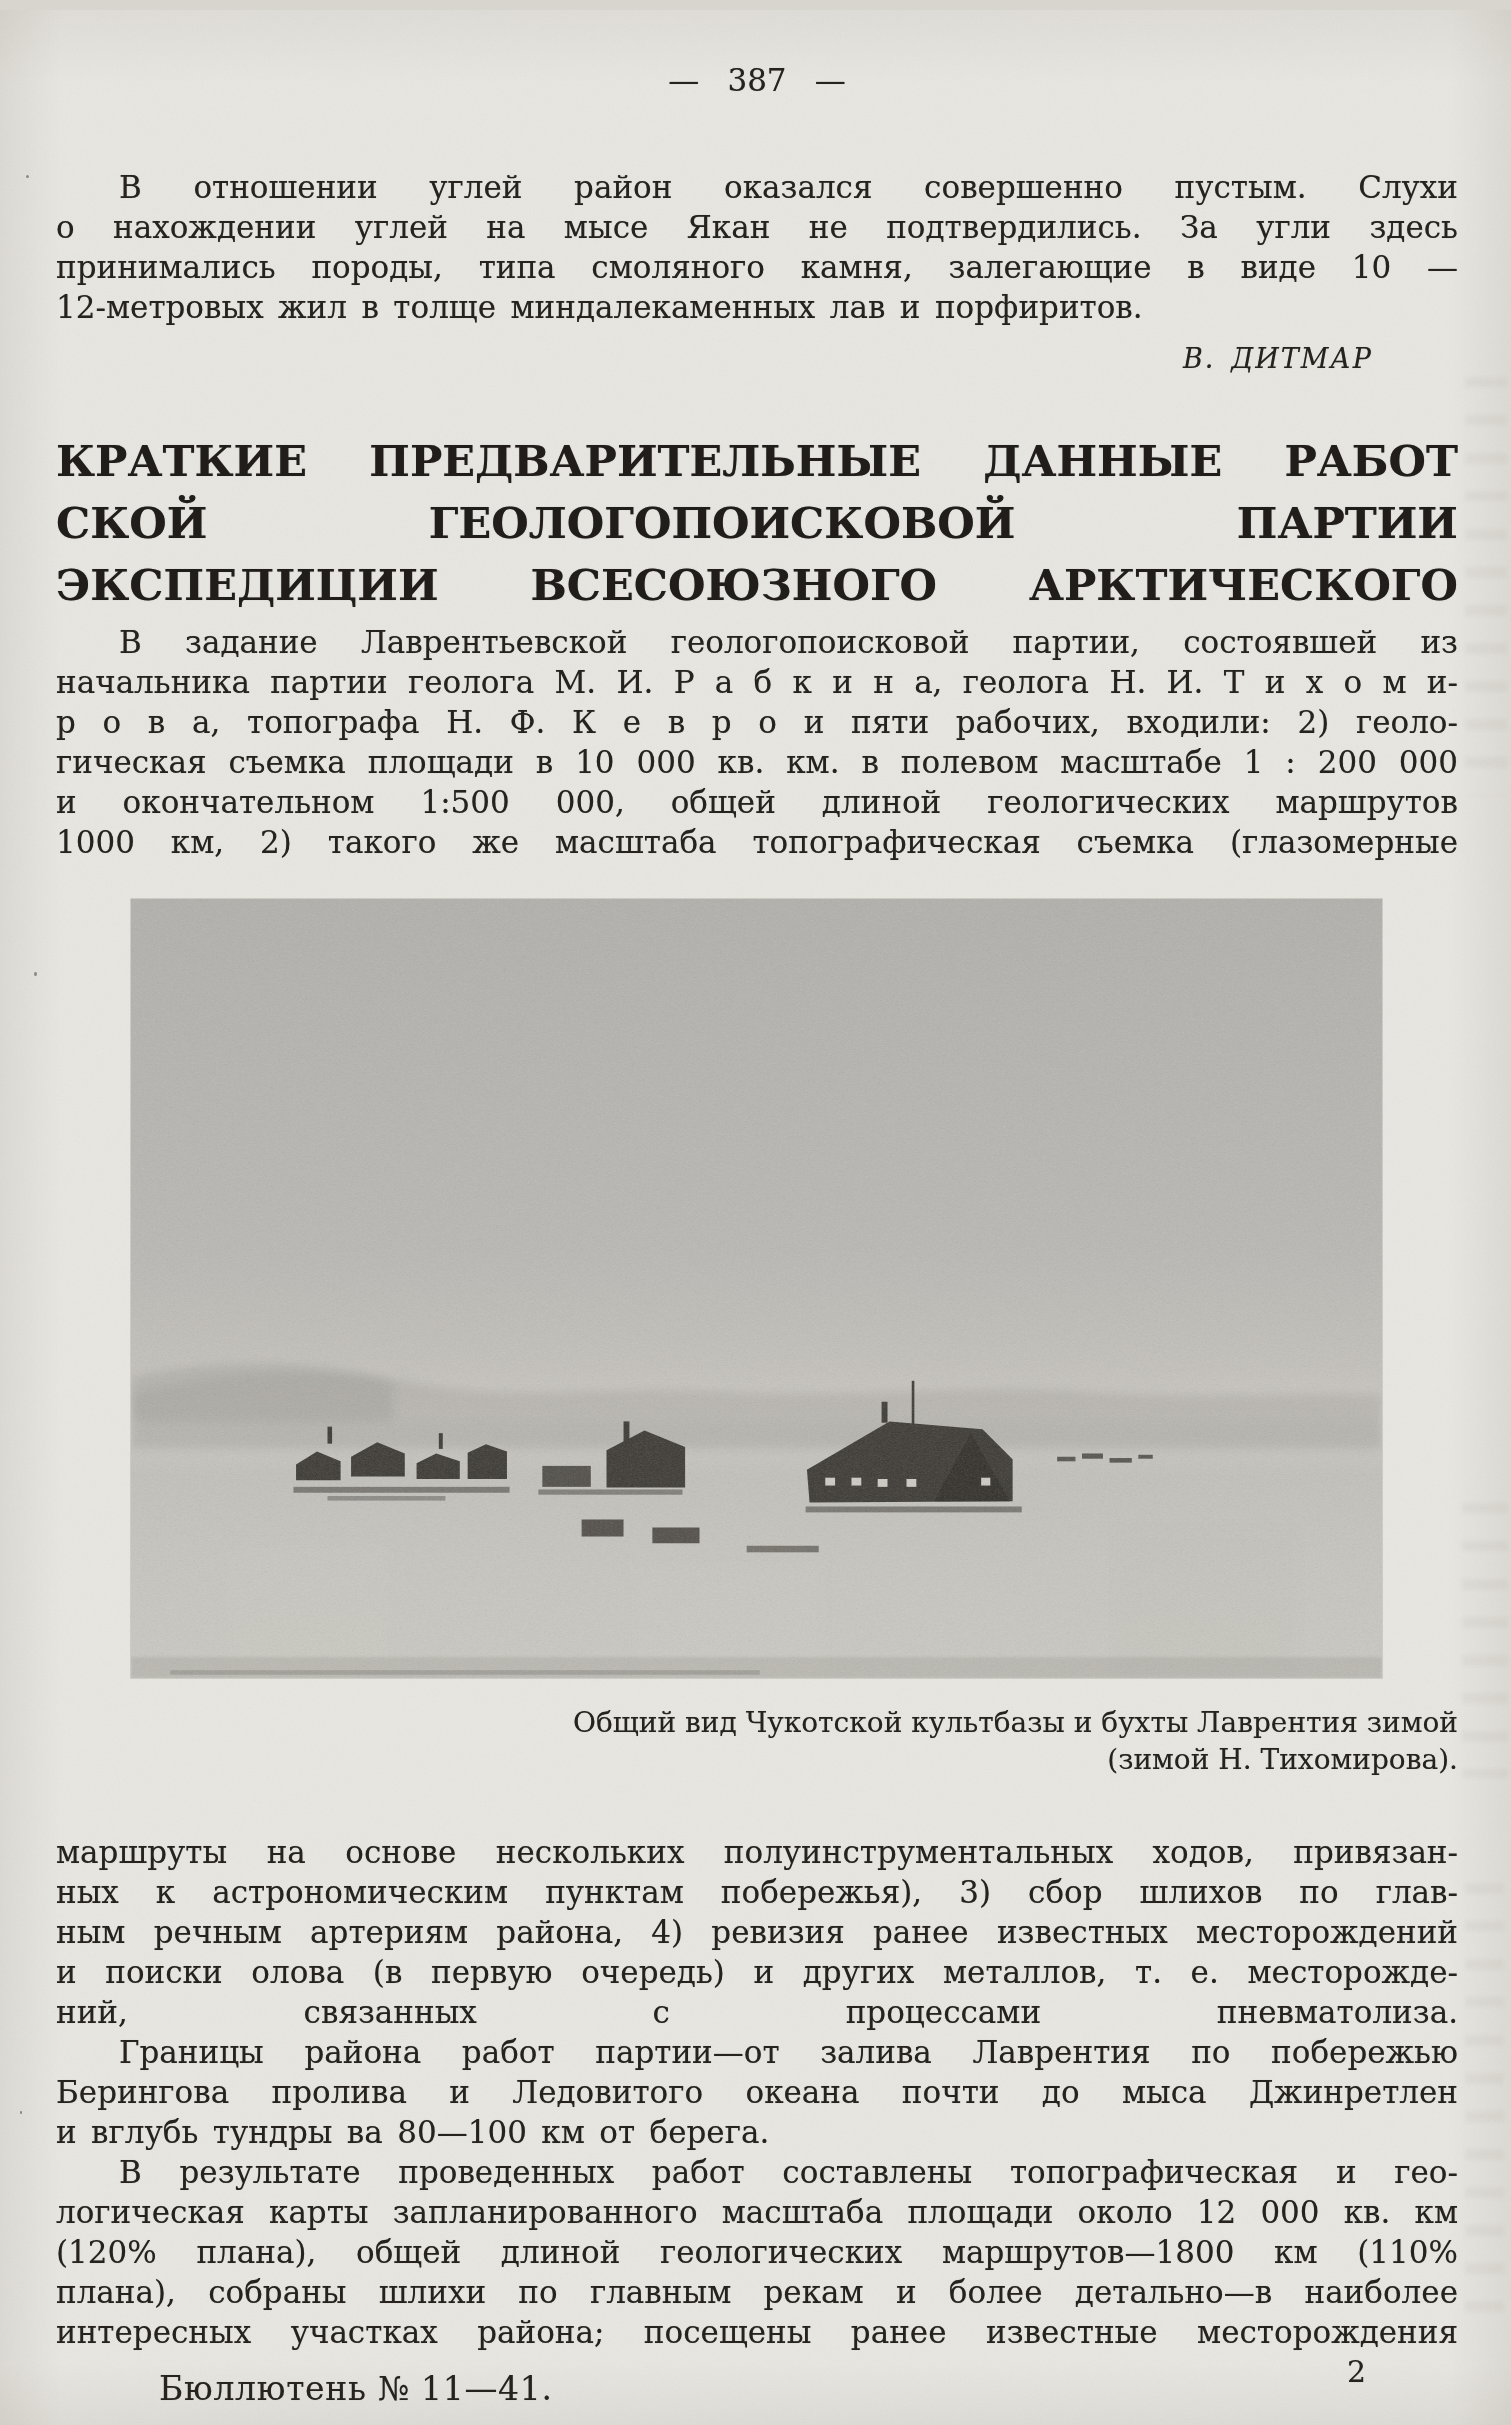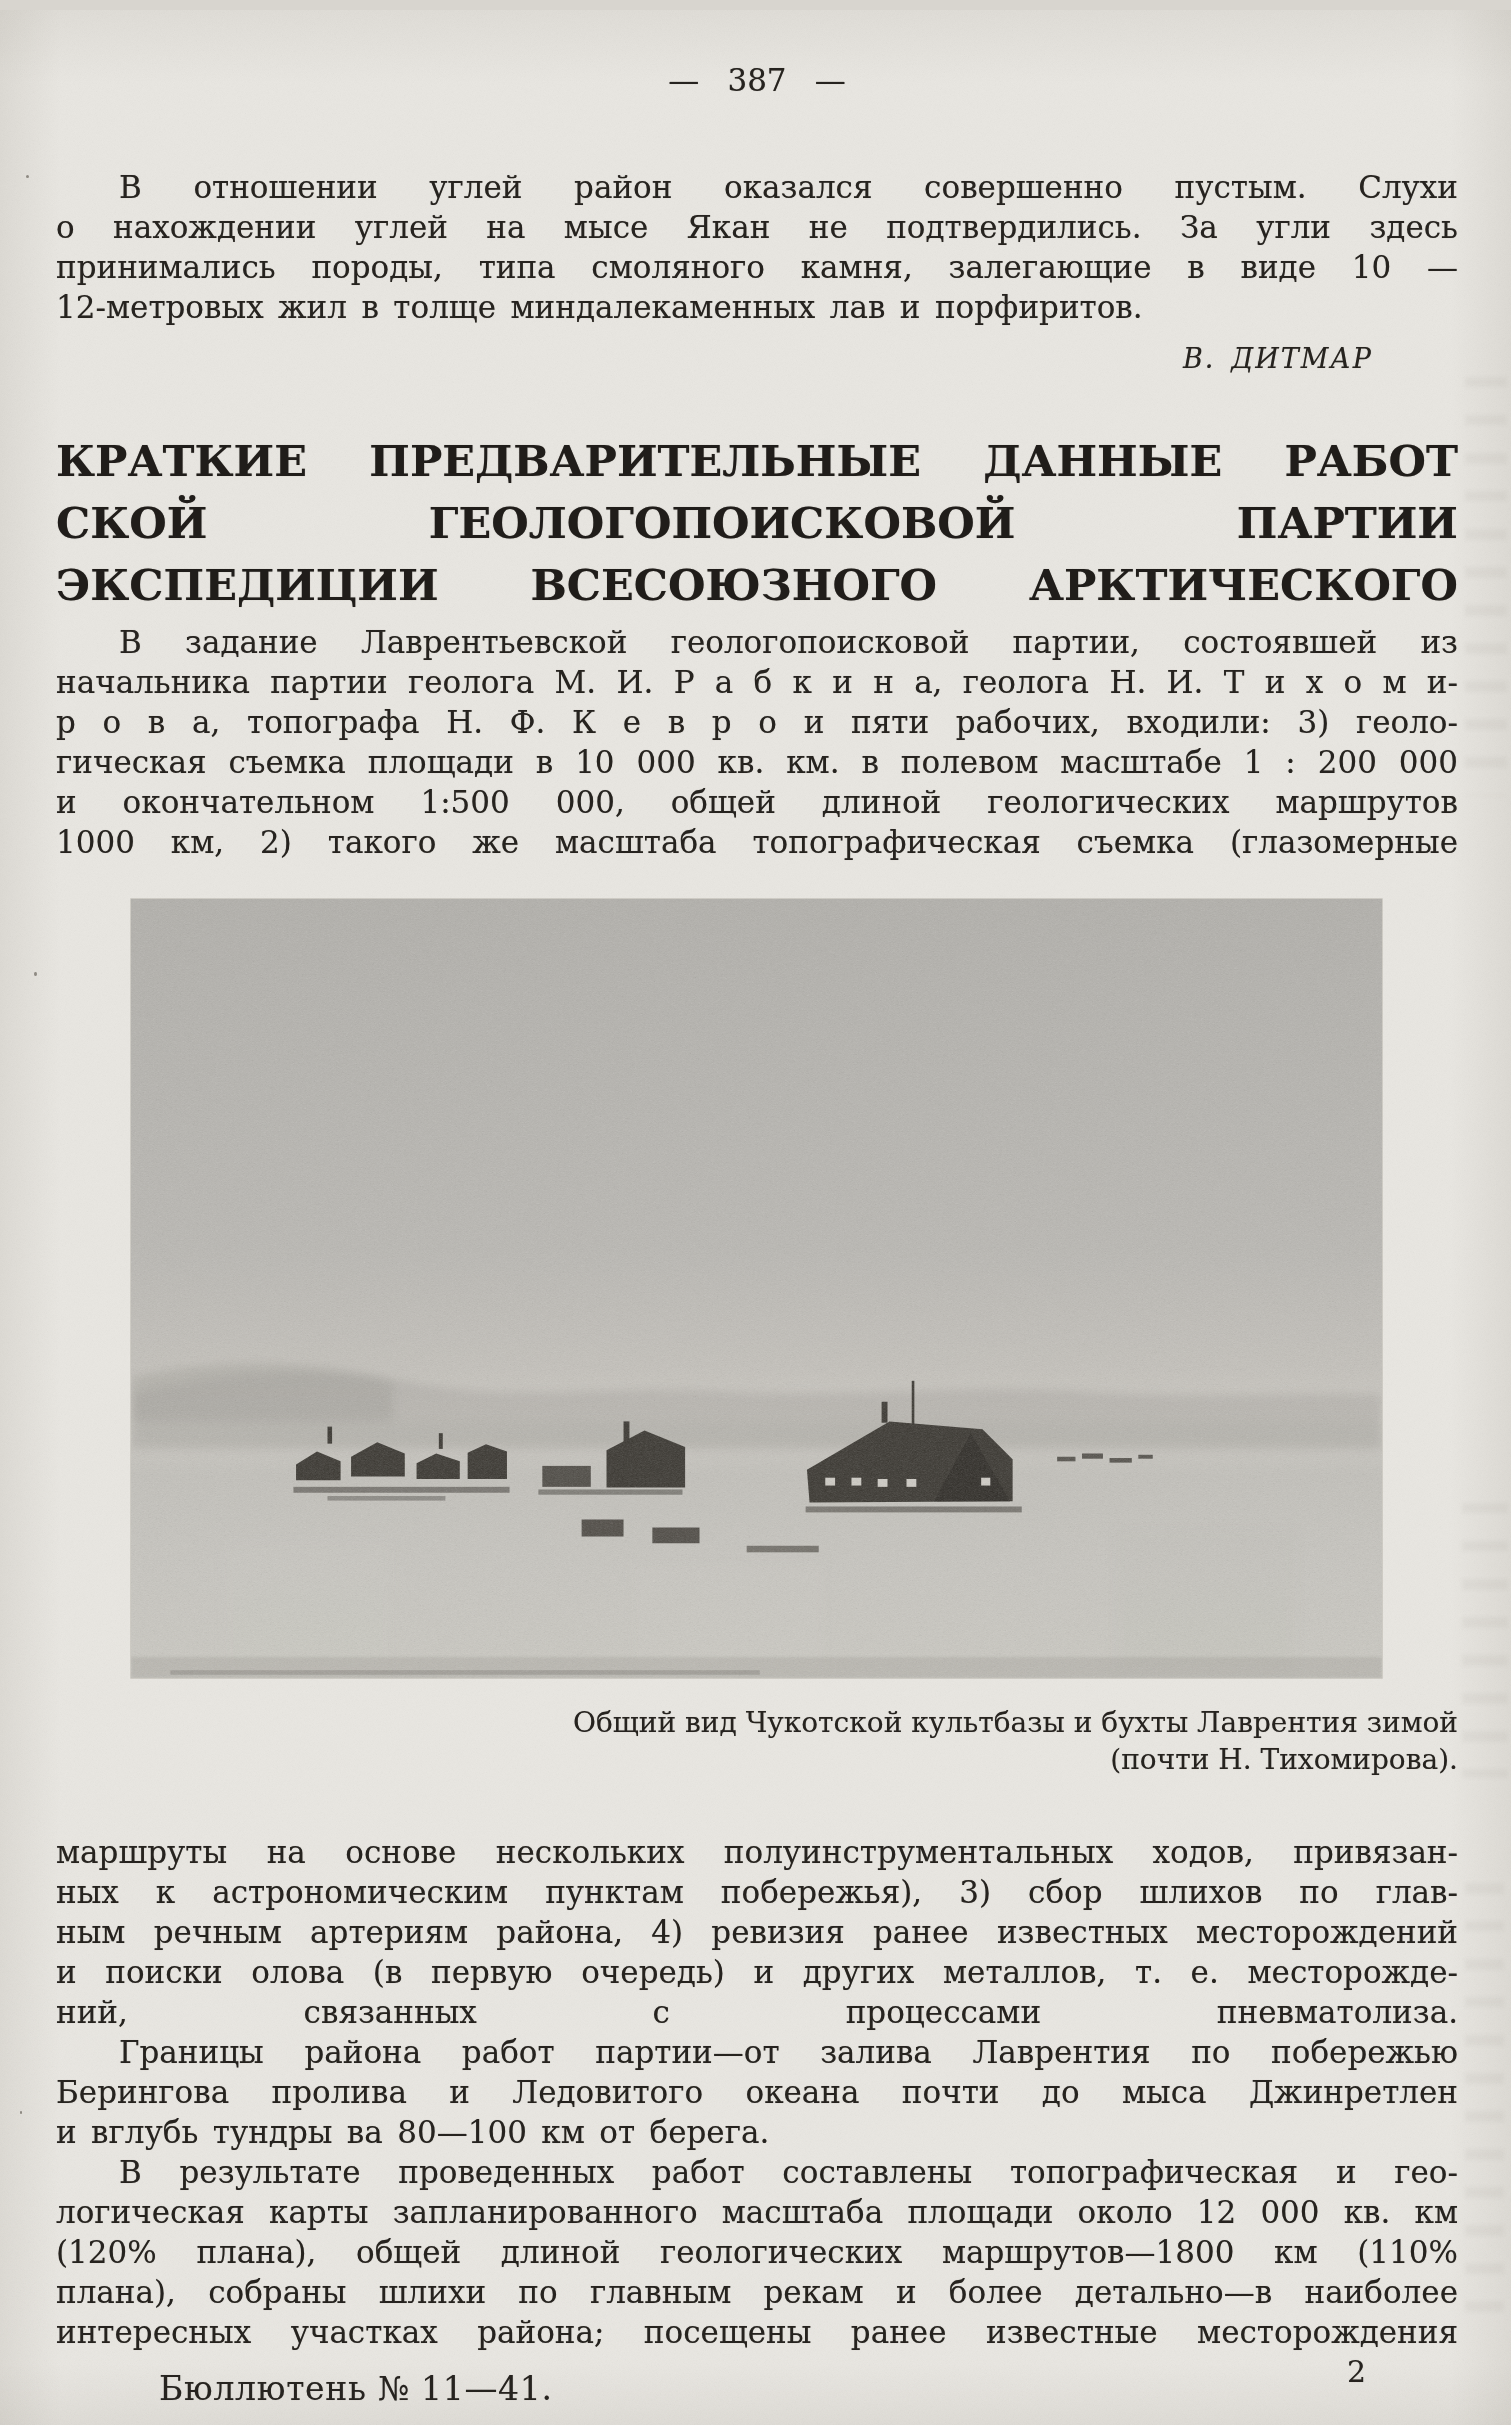--- a/index.html
+++ b/index.html
@@ -112,21 +112,21 @@
 
     <div class="heading">
         <div class="hline">КРАТКИЕ ПРЕДВАРИТЕЛЬНЫЕ ДАННЫЕ РАБОТ ЛАВРЕНТЬЕВ-</div>
         <div class="hline">СКОЙ ГЕОЛОГОПОИСКОВОЙ ПАРТИИ ВОСТОЧНОЧУКОТСКОЙ</div>
         <div class="hline last">ЭКСПЕДИЦИИ ВСЕСОЮЗНОГО АРКТИЧЕСКОГО ИНСТИТУТА</div>
       </div>
 
     <div class="para indent justify-all p-task">
         <div class="line">В задание Лаврентьевской геологопоисковой партии, состоявшей из</div>
         <div class="line">начальника партии геолога М. И. Р а б к и н а, геолога Н. И. Т и х о м и-</div>
-        <div class="line">р о в а, топографа Н. Ф. К е в р о и пяти рабочих, входили: 3) геоло-</div>
+        <div class="line">р о в а, топографа Н. Ф. К е в р о и пяти рабочих, входили: 2) геоло-</div>
         <div class="line">гическая съемка площади в 10 000 кв. км. в полевом масштабе 1 : 200 000</div>
         <div class="line">и окончательном 1:500 000, общей длиной геологических маршрутов</div>
         <div class="line last">1000 км, 2) такого же масштаба топографическая съемка (глазомерные</div>
       </div>
 
     <div class="photo">
       <svg viewBox="0 0 1910 1190" preserveAspectRatio="none">
 
         <rect x="0" y="0" width="1910" height="1190" fill="url(#skyGrad)"></rect>
 
@@ -186,21 +186,21 @@
 
         <rect x="0" y="1158" width="1910" height="32" fill="#8f8d86" opacity="0.28" filter="url(#tinyBlur)"></rect>
         <rect x="60" y="1178" width="900" height="7" fill="#6f6d66" opacity="0.35"></rect>
 
         <rect width="1910" height="1190" filter="url(#grainF)" opacity="0.26"></rect>
       </svg>
     </div>
 
     <div class="caption">
       <div>Общий вид Чукотской культбазы и бухты Лаврентия зимой</div>
-      <div>(почти Н. Тихомирова).</div>
+      <div>(зимой Н. Тихомирова).</div>
     </div>
 
     <div class="para justify-all p-routes">
         <div class="line">маршруты на основе нескольких полуинструментальных ходов, привязан-</div>
         <div class="line">ных к астрономическим пунктам побережья), 3) сбор шлихов по глав-</div>
         <div class="line">ным речным артериям района, 4) ревизия ранее известных месторождений</div>
         <div class="line">и поиски олова (в первую очередь) и других металлов, т. е. месторожде-</div>
         <div class="line last">ний, связанных с процессами пневматолиза.</div>
       </div>
 

